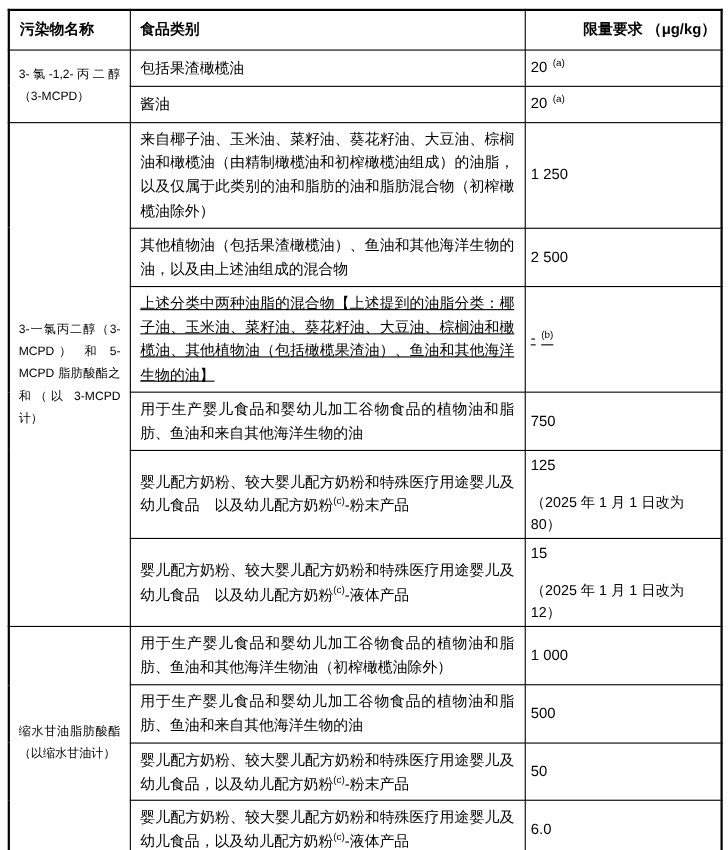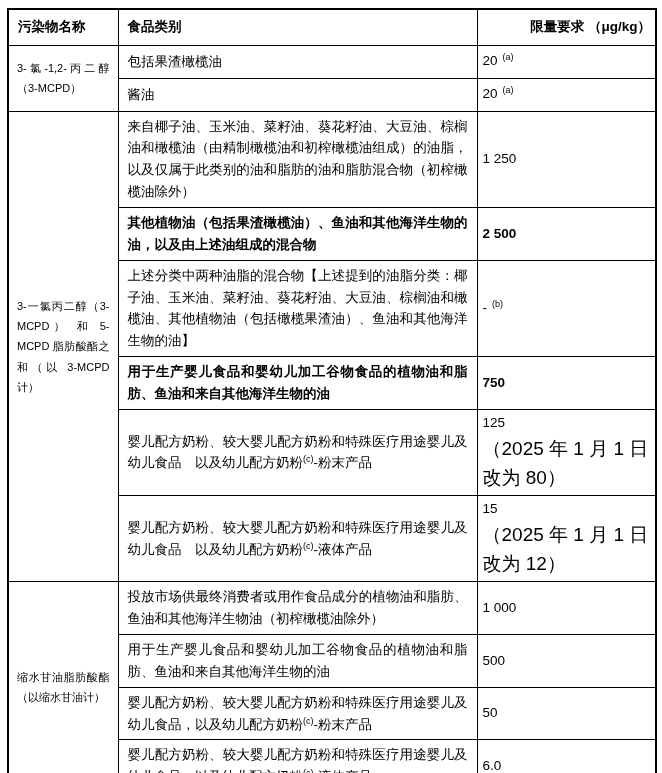--- a/index.html
+++ b/index.html
@@ -20,29 +20,29 @@
   }
   th.limit-h { text-align:right; padding:6px 4px; }
   td.contaminant {
     font-size:11px; line-height:1.85; padding:4px 8px;
     text-align:justify; vertical-align:middle;
   }
   td.cat {
     font-size:13.5px; line-height:1.62; padding:4px 9px; text-align:justify;
   }
   td.lim { text-align:left; font-size:13.5px; line-height:1.5; padding:3px 5px; }
-  .lim2 { font-size:19px; margin-top:2px; }
+  .lim2 { font-size:13px; margin-top:14px; }
   sup { font-size:9px; line-height:0; }
   sup.gap { margin-left:5px; }
   td.notes { vertical-align:top; padding:7px 6px 4px 9px; height:108px; }
   .notes p { margin:0 0 7px 0; font-size:11.8px; line-height:1.6; text-align:left; }
   .notes p.nlabel { margin-bottom:6px; font-size:12.5px; }
   
   tr.h36 { height:36px; } tr.h33 { height:33px; } tr.h70 { height:70px; }
-  tr.h48 { height:48px;font-weight:bold; } tr.h77 { height:77px; } tr.h52 { height:52px; }
+  tr.h48 { height:48px; } tr.h77 { height:77px;text-decoration:underline; } tr.h52 { height:52px; }
   tr.h51 { height:51px; } tr.h49 { height:49px;margin-top:28px; }
 </style>
 </head>
 <body>
 
 <div class="page">
   <table class="main">
     <colgroup>
         <col class="c1">
         <col class="c2">
@@ -94,21 +94,21 @@
       <tr class="h51">
         <td class="cat"><span>婴儿配方奶粉、较大婴儿配方奶粉和特殊医疗用途婴儿及幼儿食品　以及幼儿配方奶粉</span><sup>(c)</sup><span>-液体产品</span></td>
         <td class="lim">
             <div><span>15</span></div>
             <div class="lim2">（2025 年 1 月 1 日改为 12）</div>
           </td>
       </tr>
 
       <tr class="h52">
         <td class="contaminant" rowspan="4">缩水甘油脂肪酸酯（以缩水甘油计）</td>
-        <td class="cat">投放市场供最终消费者或用作食品成分的植物油和脂肪、鱼油和其他海洋生物油（初榨橄榄油除外）</td>
+        <td class="cat">用于生产婴儿食品和婴幼儿加工谷物食品的植物油和脂肪、鱼油和其他海洋生物油（初榨橄榄油除外）</td>
         <td class="lim"><span>1 000</span></td>
       </tr>
       <tr class="h52">
         <td class="cat">用于生产婴儿食品和婴幼儿加工谷物食品的植物油和脂肪、鱼油和来自其他海洋生物的油</td>
         <td class="lim"><span>500</span></td>
       </tr>
       <tr class="h49">
         <td class="cat"><span>婴儿配方奶粉、较大婴儿配方奶粉和特殊医疗用途婴儿及幼儿食品，以及幼儿配方奶粉</span><sup>(c)</sup><span>-粉末产品</span></td>
         <td class="lim"><span>50</span></td>
       </tr>

